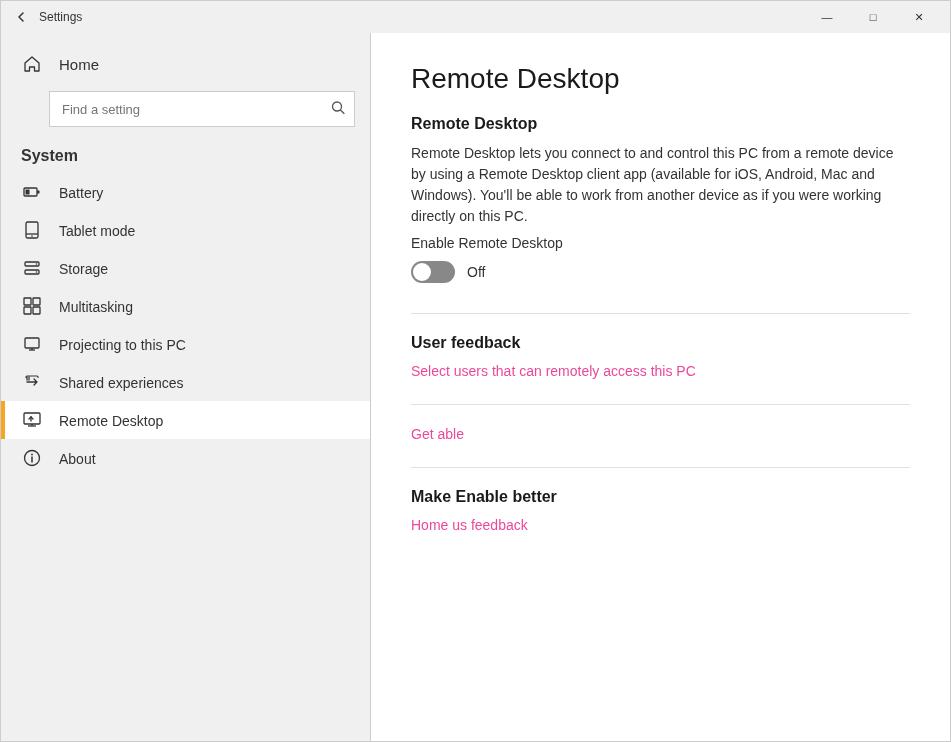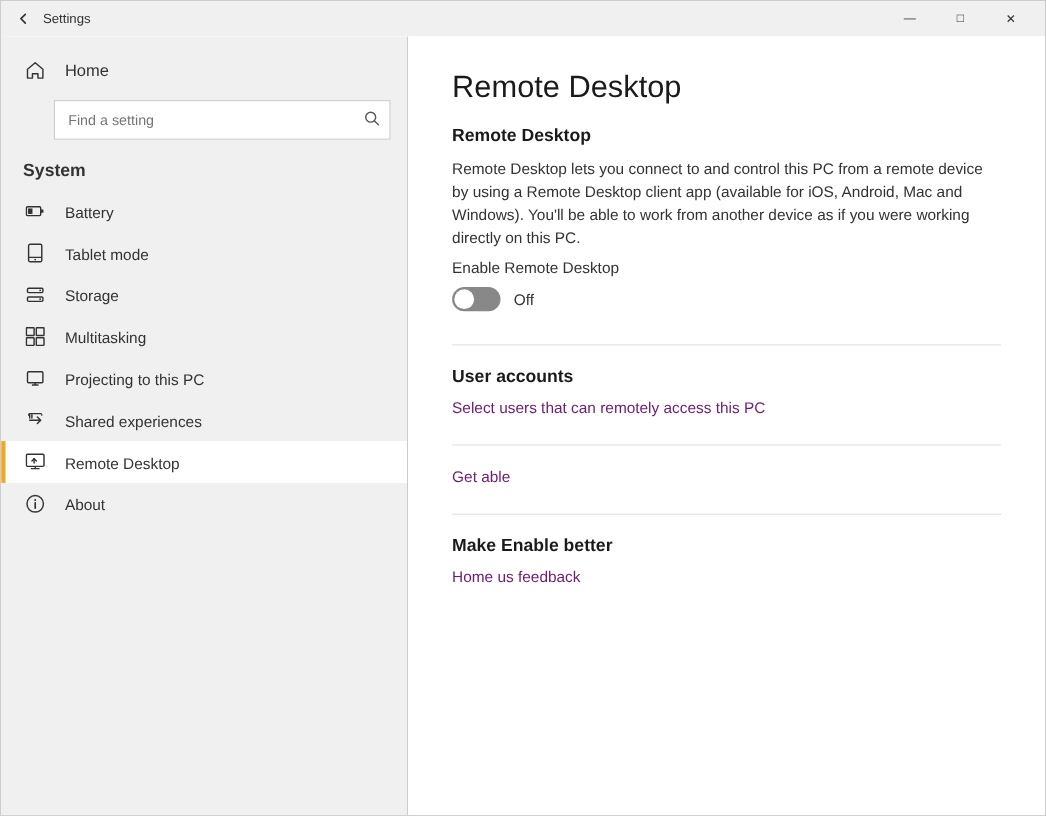--- a/index.html
+++ b/index.html
@@ -233,21 +233,21 @@
       color: #333;
     }
 
     .section-divider {
       border: none;
       border-top: 1px solid #e0e0e0;
       margin: 20px 0;
     }
 
     .link-text {
-      color: #701a75;
+      color: #ec4899;
       font-size: 14px;
       cursor: pointer;
       text-decoration: none;
       text-align: right;
     }
 
     .section-block {
       margin-bottom: 24px;
     }
   </style>
@@ -404,21 +404,21 @@
           <div class="toggle-switch">
             <div class="knob"></div>
           </div>
           <span class="toggle-label">Off</span>
         </div>
       </div>
 
       <hr class="section-divider">
 
       <div class="section-block">
-        <div class="section-title">User accounts</div>
+        <div class="section-title">User feedback</div>
         <a class="link-text">Select users that can remotely access this PC</a>
       </div>
 
       <hr class="section-divider">
 
       <div class="section-block">
         <a class="link-text">Get able</a>
       </div>
 
       <hr class="section-divider">

